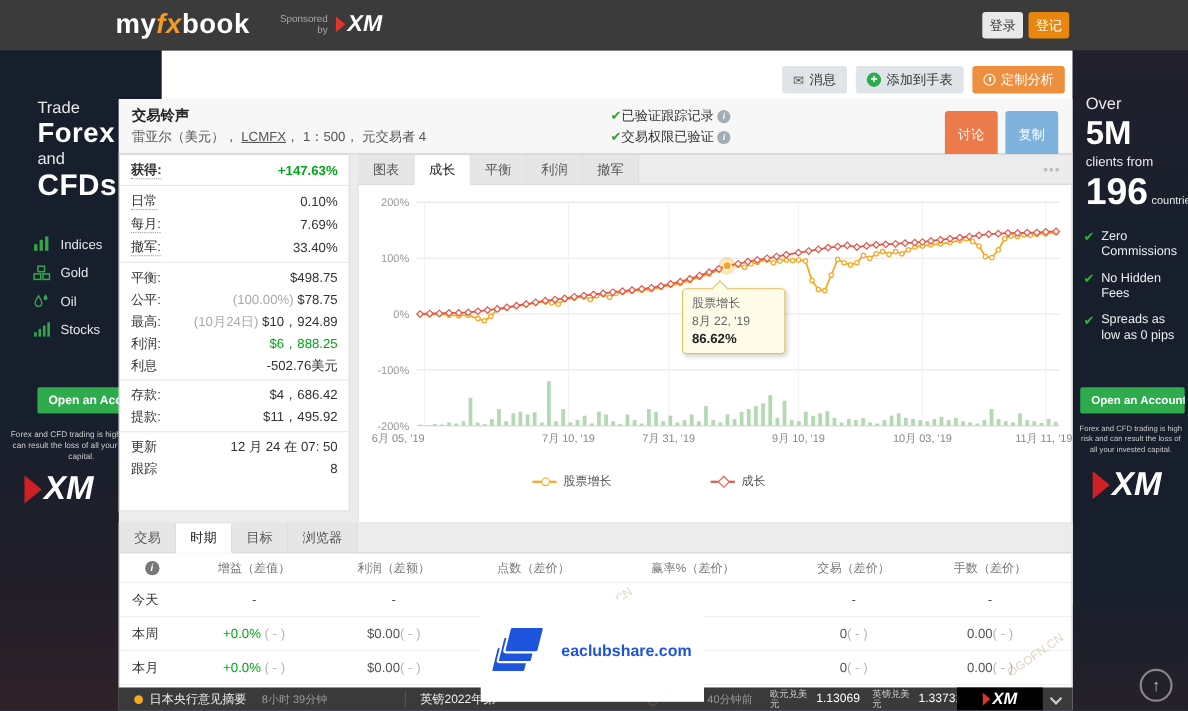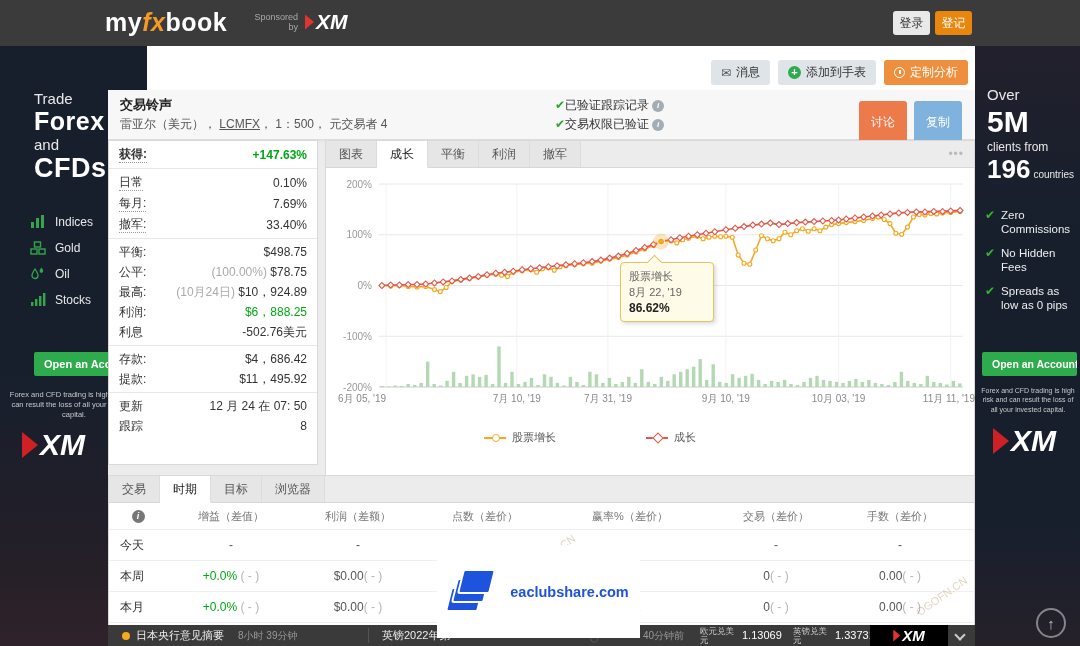--- a/index.html
+++ b/index.html
@@ -27,21 +27,21 @@
   .ad-left .adtxt{position:absolute;left:34px;top:44px;line-height:1.15;}
   .ad-items{position:absolute;left:30px;top:168px;}
   .ad-item{display:flex;align-items:center;gap:9px;margin-bottom:10px;font-size:12px;color:#e8e8e8;}
   .ad-item svg{display:block;}
   .green-btn{position:absolute;background:#2eab4c;color:#fff;font-weight:bold;font-size:11px;height:24px;display:flex;align-items:center;padding:0 10px;border-radius:2px;white-space:nowrap;overflow:hidden;}
   .ad-disc{position:absolute;font-size:7.5px;color:#c9c9c9;text-align:center;line-height:1.35;}
   .ad-xm{position:absolute;font-size:30px;}
   .ad-xm .xm-wedge{width:16px;height:26px;background:#cf2026;}
   .r-big{font-size:30px;font-weight:800;}
   .r-mid{font-size:12px;color:#e8e8e8;}
-  .r-196{font-size:26px;font-weight:800;}
+  .r-196{font-size:34px;font-weight:800;}
   .r-countries{font-size:10px;color:#e8e8e8;margin-left:3px;}
   .feat{display:flex;gap:6px;margin-bottom:9px;font-size:11.5px;color:#eee;line-height:1.25;}
   .feat .chk{color:#2eb82e;font-weight:bold;font-size:12px;}
   .scrolltop{position:absolute;left:1036px;top:608px;width:30px;height:30px;border:2px solid rgba(255,255,255,.45);border-radius:50%;color:rgba(255,255,255,.65);display:flex;align-items:center;justify-content:center;font-size:15px;cursor:pointer;}
 
   
   .main-top-bg{position:absolute;left:147px;top:46px;width:828px;height:44px;background:#fff;}
   .center-bg{position:absolute;left:108px;top:90px;width:867px;height:556px;background:#ececec;}
   .actions{position:absolute;left:600px;top:60px;width:368px;display:flex;justify-content:flex-end;gap:8px;}
   .act-btn{height:25px;border-radius:3px;background:#dfe4e9;color:#333;font-size:12px;display:inline-flex;align-items:center;gap:5px;padding:0 10px;cursor:pointer;}

